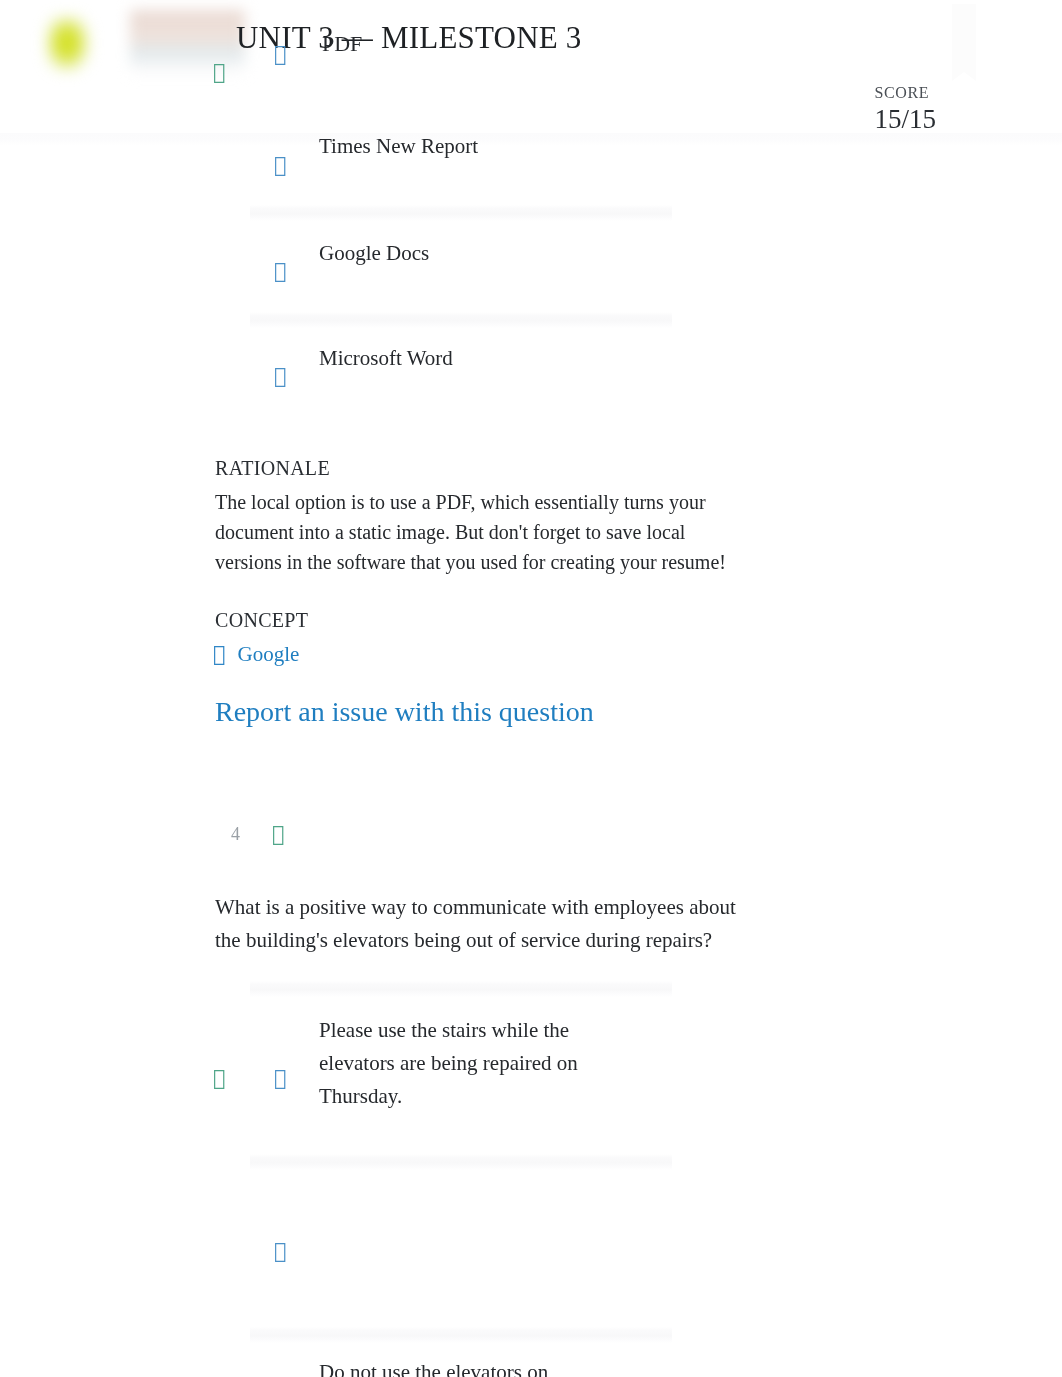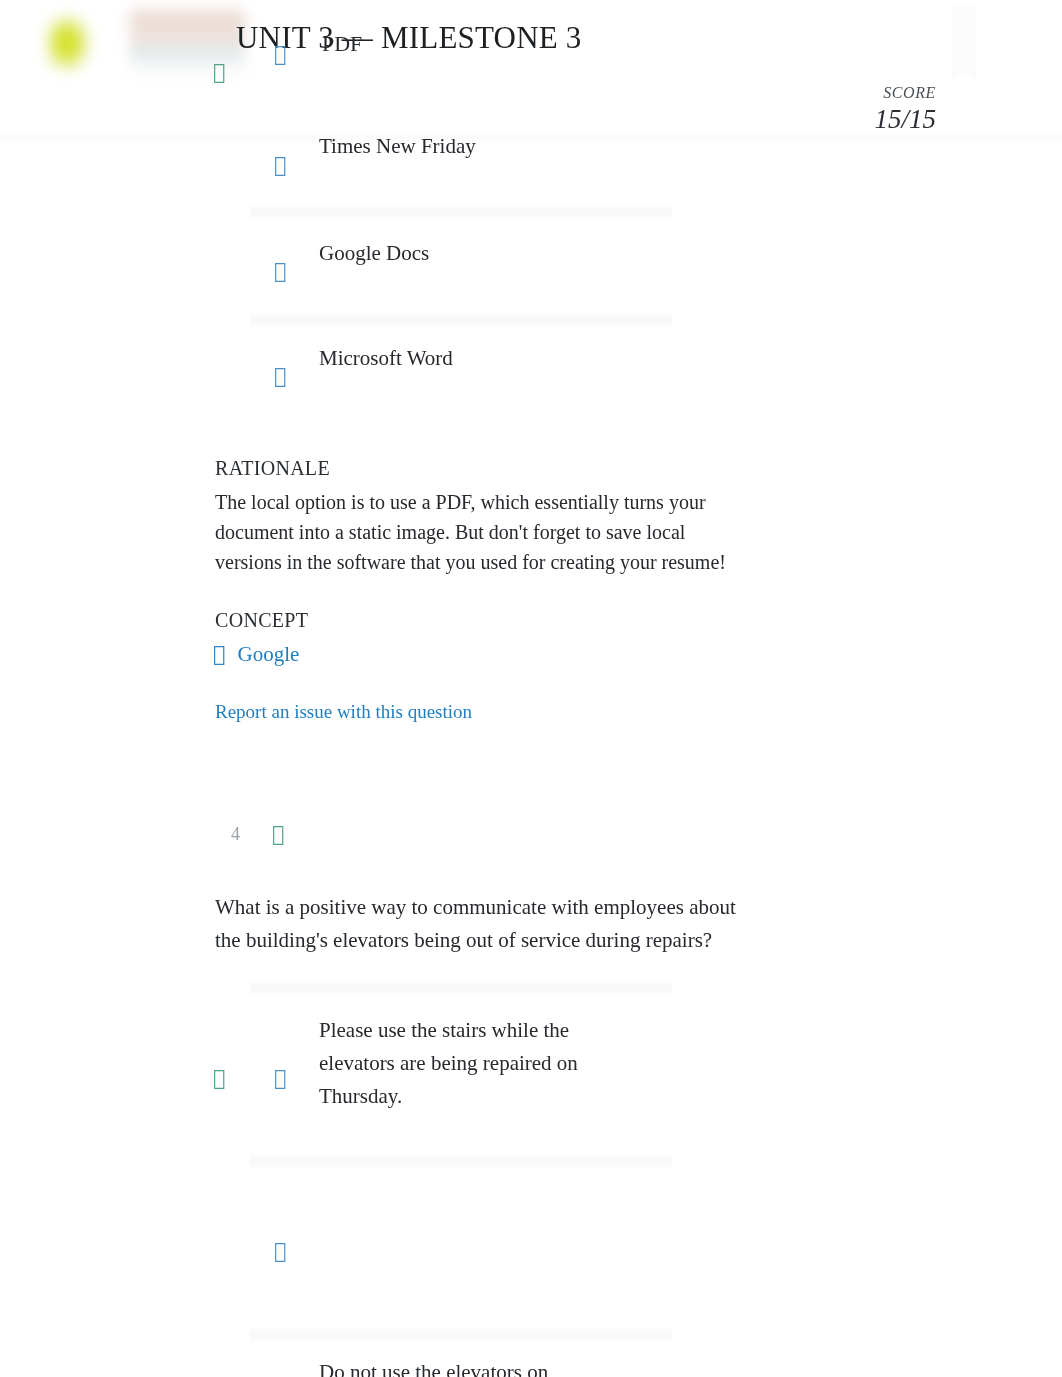--- a/index.html
+++ b/index.html
@@ -63,21 +63,21 @@
   .ribbon-ghost{
     position:absolute;left:952px;top:0px;width:24px;height:76px;
     background:#fcfcfc;
   }
   .ribbon-ghost:after{
     content:"";position:absolute;left:0;bottom:-1px;width:0;height:0;
     border-left:12px solid #fcfcfc;border-right:12px solid #fcfcfc;
     border-bottom:9px solid #ffffff;
   }
   .score-box{
-    position:absolute;right:126px;top:79px;text-align:right;font-style:italic;
+    position:absolute;right:126px;top:79px;
   }
   .score-label{
     font-size:16px;line-height:20px;letter-spacing:.6px;color:#4a4f55;
   }
   .score-value{
     font-size:27px;line-height:33px;color:#2a2e33;
   }
 
   
   .divider{
@@ -100,21 +100,21 @@
   .sec-label{
     position:absolute;font-size:20px;line-height:26px;color:#2a2e33;letter-spacing:.3px;
   }
   .body-text{
     position:absolute;font-size:20px;line-height:30px;color:#26292d;
   }
   .link{
     position:absolute;font-size:20px;line-height:28px;color:#1f7ec0;
     text-decoration:none;cursor:pointer;
   }
-  .link-lg{font-size:19px;line-height:30px;}
+  .link-lg{font-size:28px;line-height:30px;}
 
   
   .q-num{
     position:absolute;font-size:18px;line-height:24px;color:#9aa0a6;
   }
   .q-text{
     position:absolute;font-size:21px;line-height:33px;color:#26292d;
   }
 </style>
 </head>
@@ -137,21 +137,21 @@
 
     <div class="ribbon-ghost"></div>
 
     <div class="score-box">
       <div class="score-label">SCORE</div>
       <div class="score-value">15/15</div>
     </div>
   </div>
   <div class="header-rule"></div>
 
-  <div class="opt-text" style="left:319px;top:130px;width:430px;">Times New Friday</div>
+  <div class="opt-text" style="left:319px;top:130px;width:430px;">Times New Report</div>
   <div class="tofu tofu-blue" style="left:274px;top:155px;"></div>
 
   <div class="divider" style="left:250px;top:205px;width:422px;"></div>
 
   <div class="opt-text" style="left:319px;top:237px;width:430px;">Google Docs</div>
   <div class="tofu tofu-blue" style="left:274px;top:261px;"></div>
 
   <div class="divider" style="left:250px;top:312px;width:422px;"></div>
 
   <div class="opt-text" style="left:319px;top:342px;width:430px;">Microsoft Word</div>

